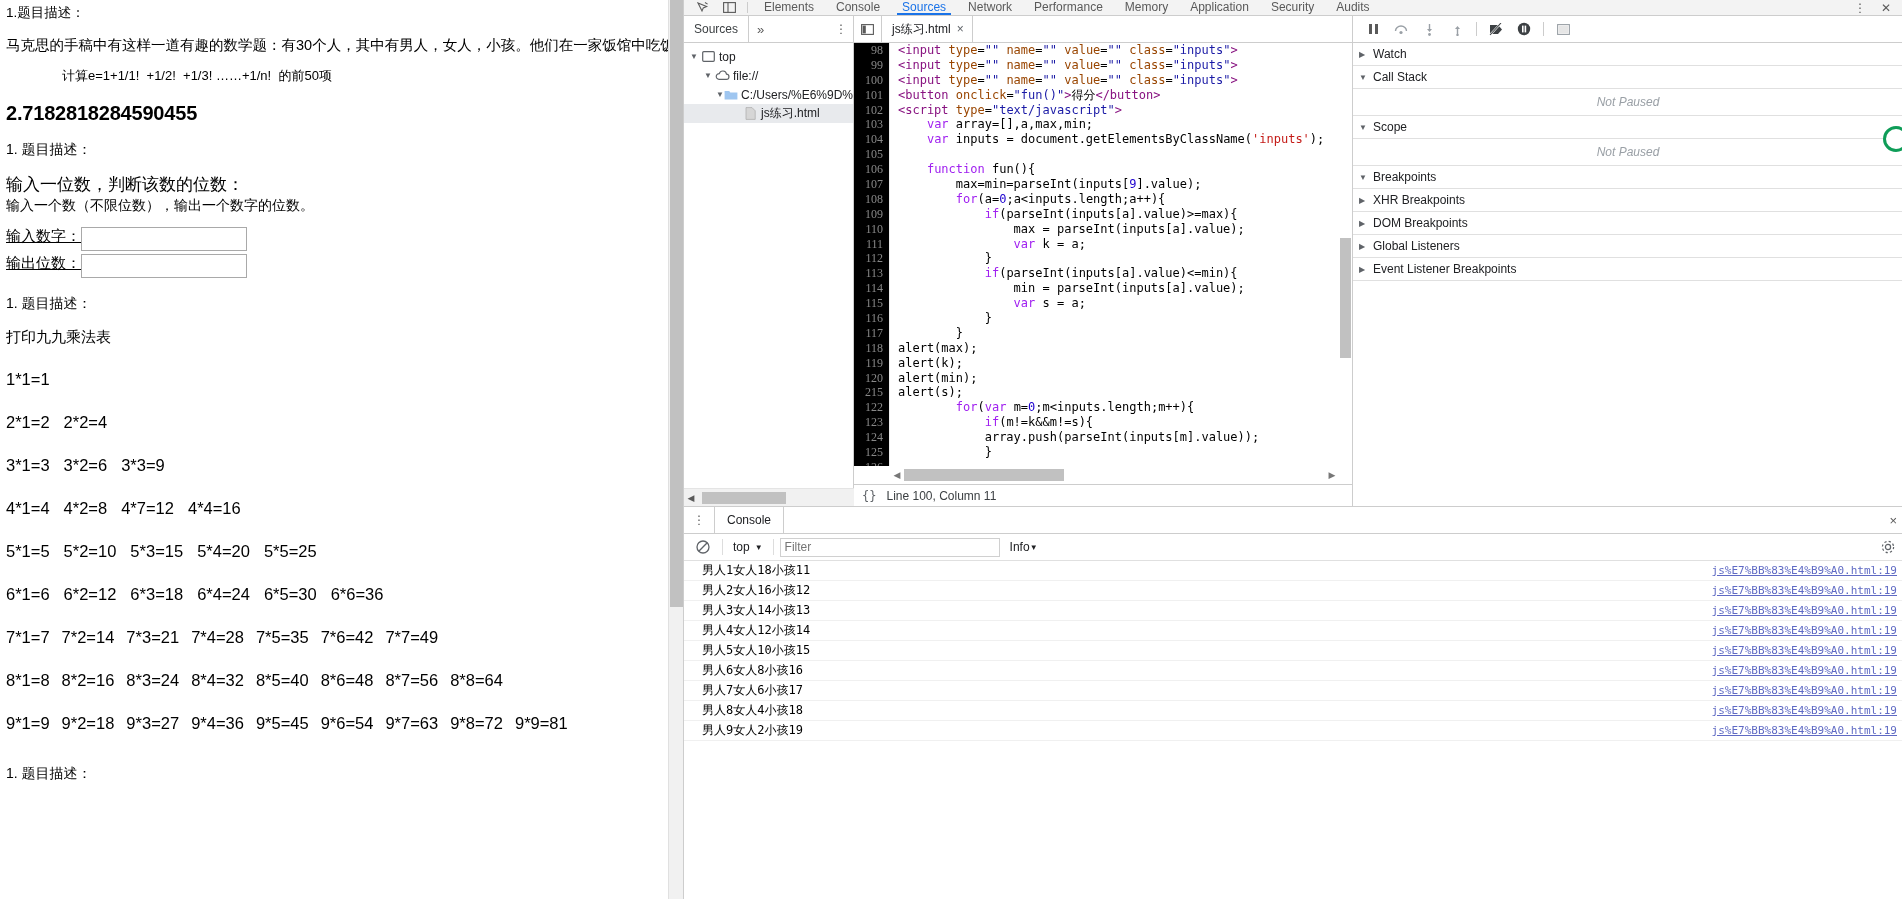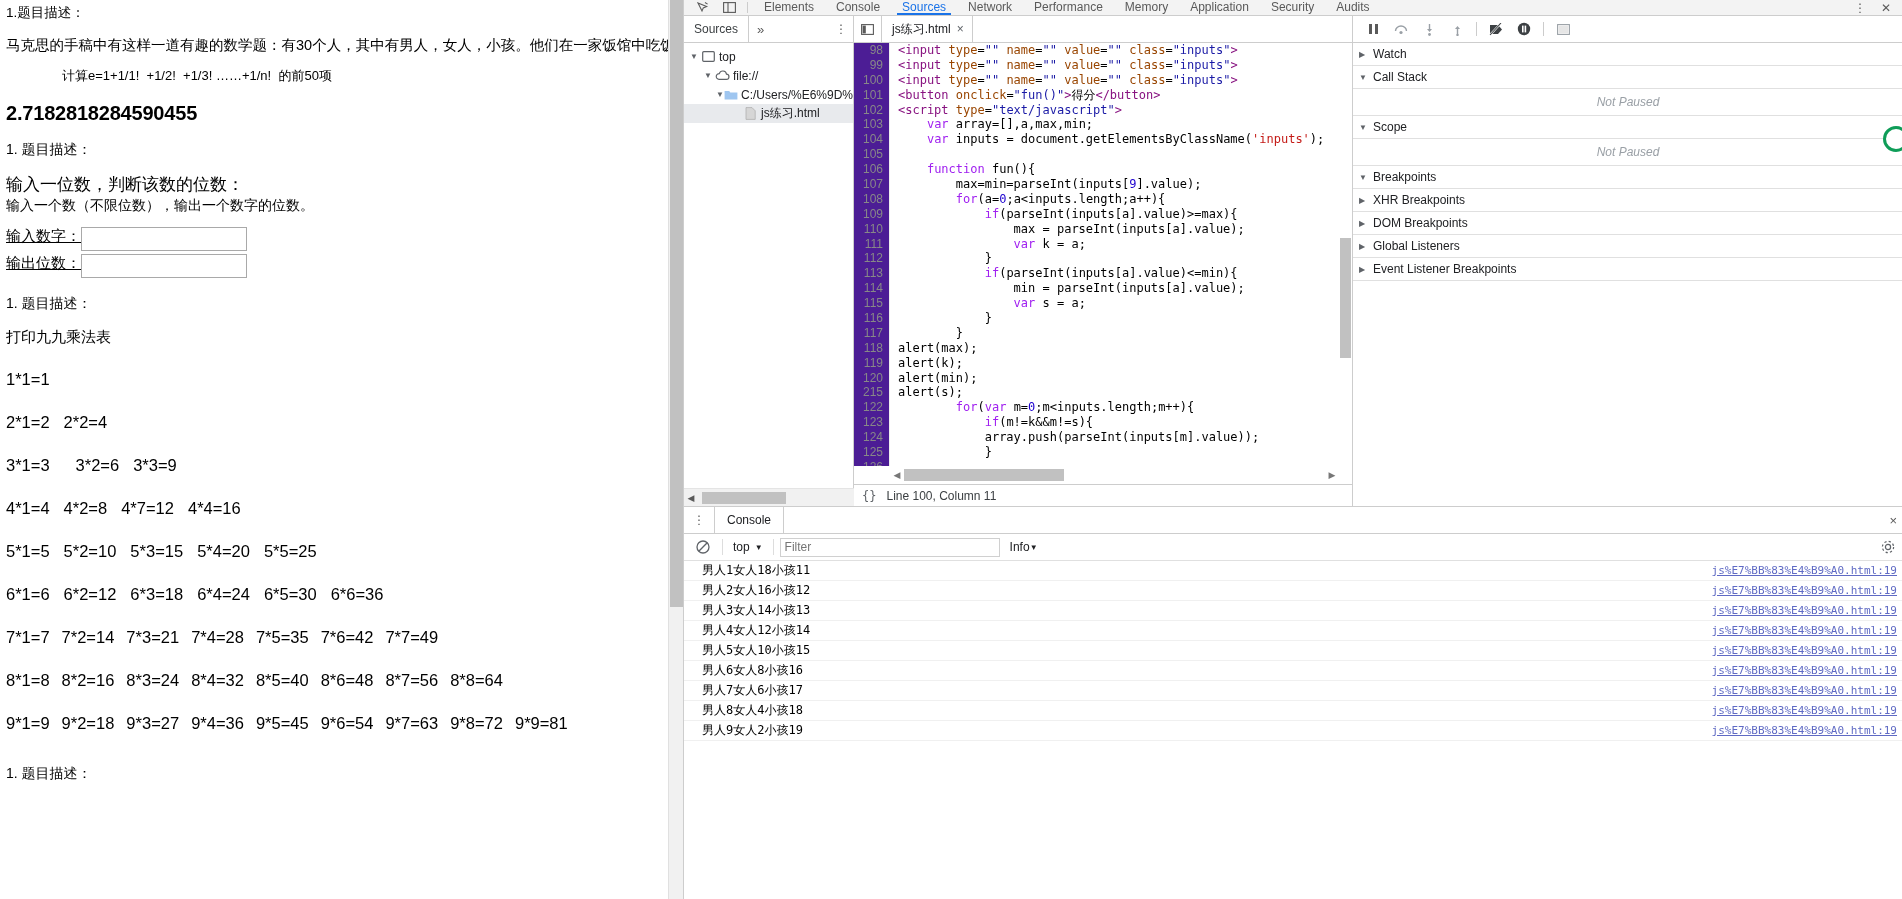--- a/index.html
+++ b/index.html
@@ -209,23 +209,23 @@
     position: absolute; left: 0; top: 27px; right: 0; bottom: 40px;
     overflow: hidden;
     background: #fff;
     font-family: "DejaVu Sans Mono", monospace;
     font-size: 12px;
     line-height: 14.9px;
   }
   .cl { display: flex; height: 14.9px; white-space: pre; }
   .ln {
     width: 36px; min-width: 36px; text-align: right; padding-right: 6px;
-    color: #888; background: #4c1d95;
+    color: #888; background: #000000;
     border-right: 1px solid #eee;
-    font-family: Liberation Sans, sans-serif;
+    font-family: Liberation Serif, serif;
   }
   .ct { padding-left: 8px; color: #000; }
   .tag { color: #881280; }
   .attr { color: #994500; }
   .str { color: #1a1aa6; }
   .kw { color: #a020f0; }
   .num { color: #1c00cf; }
   .sq { color: #c41a16; }
   .pl { color: #000; }
 
@@ -379,21 +379,21 @@
         <span class="form-label">输出位数：</span>
         <input class="txtbox" type="text" value="" style="">
       </div>
 
       <div class="pline mt-head">1. 题目描述：</div>
       <div class="pline mt-sub">打印九九乘法表</div>
 
       <div id="mult-table">
           <div class="pline mt-row"><span>1*1=1</span></div>
           <div class="pline mt-row"><span>2*1=2</span><span style="margin-left: 14px;">2*2=4</span></div>
-          <div class="pline mt-row"><span>3*1=3</span><span style="margin-left: 26px;">3*2=6</span><span style="margin-left: 14px;">3*3=9</span></div>
+          <div class="pline mt-row"><span>3*1=3</span><span style="margin-left: 14px;">3*2=6</span><span style="margin-left: 14px;">3*3=9</span></div>
           <div class="pline mt-row"><span>4*1=4</span><span style="margin-left: 14px;">4*2=8</span><span style="margin-left: 14px;">4*7=12</span><span style="margin-left: 14px;">4*4=16</span></div>
           <div class="pline mt-row"><span>5*1=5</span><span style="margin-left: 14px;">5*2=10</span><span style="margin-left: 14px;">5*3=15</span><span style="margin-left: 14px;">5*4=20</span><span style="margin-left: 14px;">5*5=25</span></div>
           <div class="pline mt-row"><span>6*1=6</span><span style="margin-left: 14px;">6*2=12</span><span style="margin-left: 14px;">6*3=18</span><span style="margin-left: 14px;">6*4=24</span><span style="margin-left: 14px;">6*5=30</span><span style="margin-left: 14px;">6*6=36</span></div>
           <div class="pline mt-row"><span>7*1=7</span><span style="margin-left: 12px;">7*2=14</span><span style="margin-left: 12px;">7*3=21</span><span style="margin-left: 12px;">7*4=28</span><span style="margin-left: 12px;">7*5=35</span><span style="margin-left: 12px;">7*6=42</span><span style="margin-left: 12px;">7*7=49</span></div>
           <div class="pline mt-row"><span>8*1=8</span><span style="margin-left: 12px;">8*2=16</span><span style="margin-left: 12px;">8*3=24</span><span style="margin-left: 12px;">8*4=32</span><span style="margin-left: 12px;">8*5=40</span><span style="margin-left: 12px;">8*6=48</span><span style="margin-left: 12px;">8*7=56</span><span style="margin-left: 12px;">8*8=64</span></div>
           <div class="pline mt-row"><span>9*1=9</span><span style="margin-left: 12px;">9*2=18</span><span style="margin-left: 12px;">9*3=27</span><span style="margin-left: 12px;">9*4=36</span><span style="margin-left: 12px;">9*5=45</span><span style="margin-left: 12px;">9*6=54</span><span style="margin-left: 12px;">9*7=63</span><span style="margin-left: 12px;">9*8=72</span><span style="margin-left: 12px;">9*9=81</span></div>
         </div>
 
       <div class="pline tail-head">1. 题目描述：</div>
     </div>

